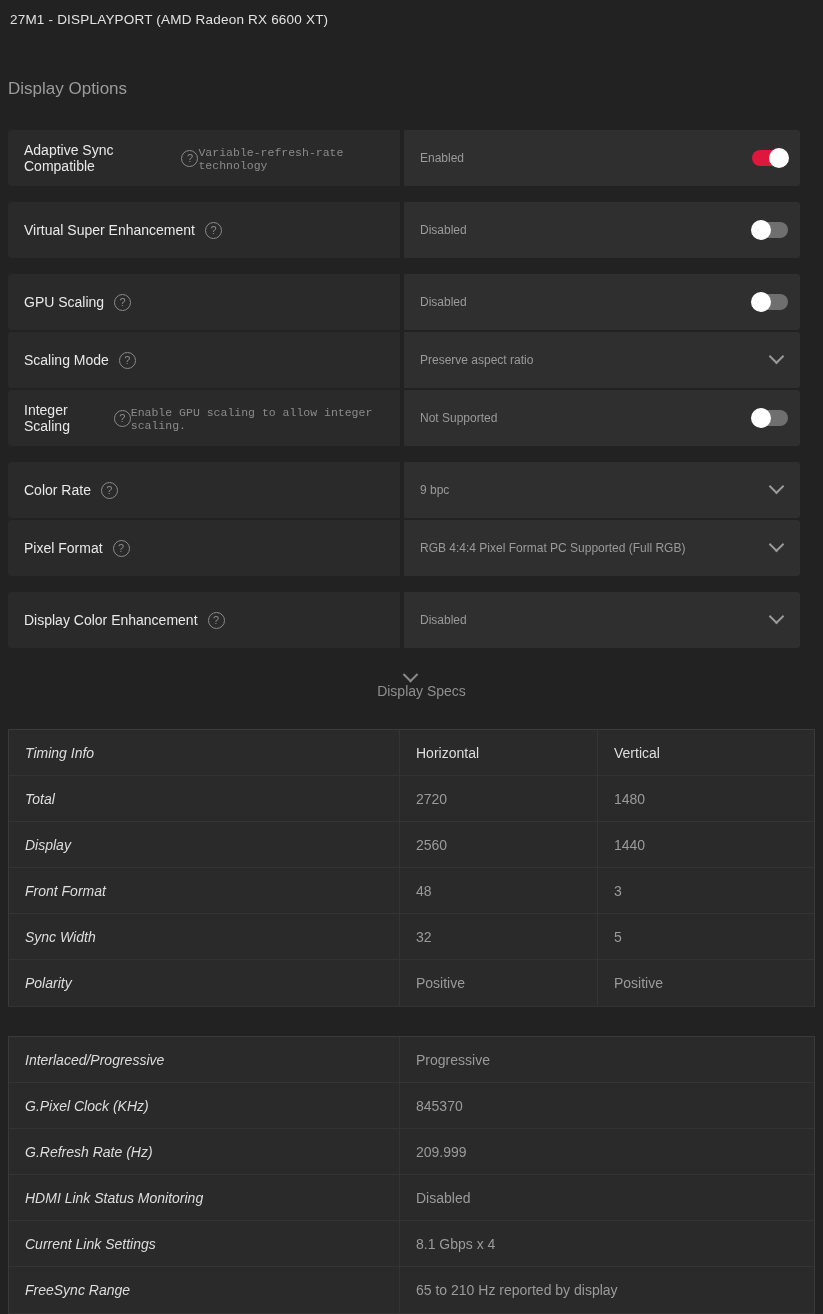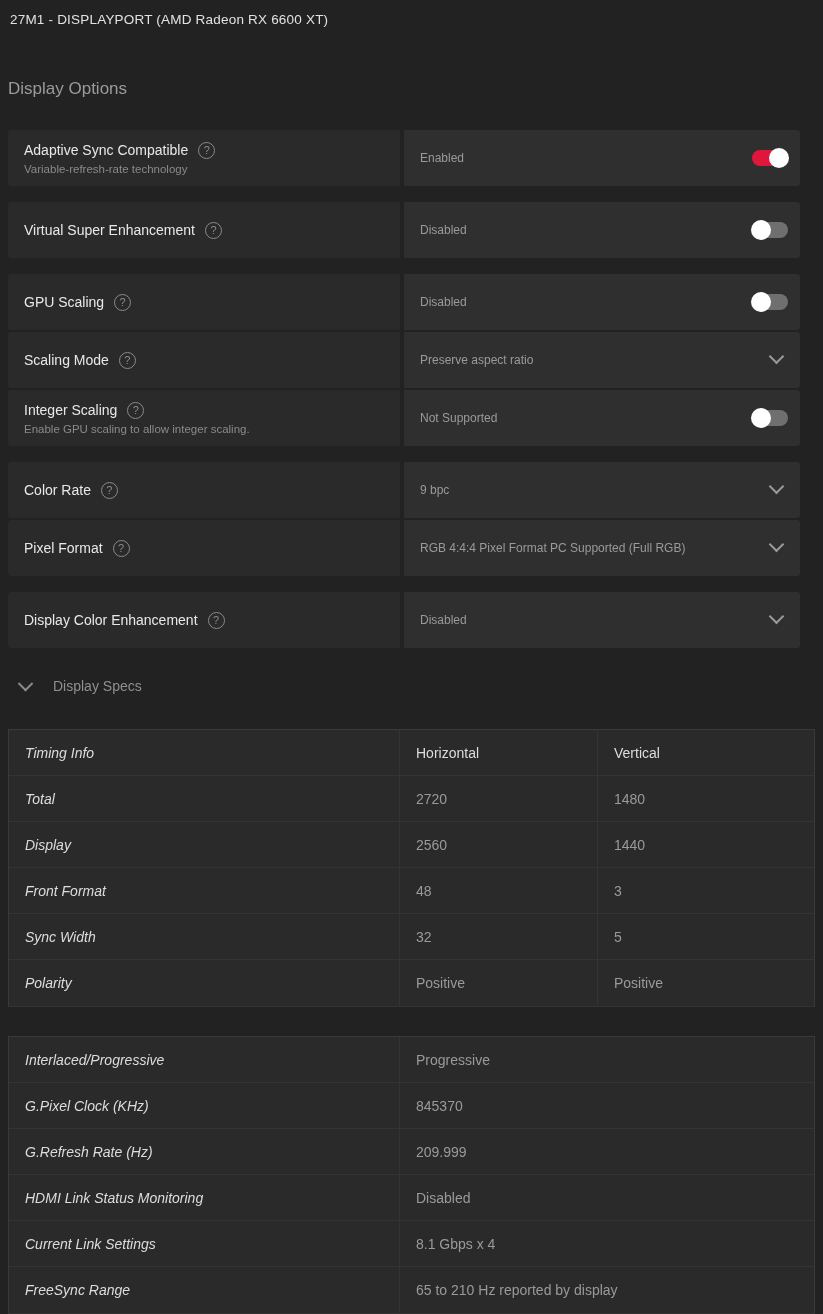--- a/index.html
+++ b/index.html
@@ -40,28 +40,28 @@
     display:flex;
     height:56px;
     margin-bottom:16px;
   }
   .setting-row.grouped{margin-bottom:2px;}
   .label-panel{
     width:392px;
     background:var(--panel);
     border-radius:3px 0 0 3px;
     display:flex;
-    flex-direction:column;
-    justify-content:center;
+    flex-direction:row;
+    justify-content:space-between;
     padding-left:16px;
     margin-right:4px;
   }
   .label-line{display:flex;align-items:center;}
   .label-text{font-size:14px;color:var(--text-bright);}
-  .sub-label{font-size:11.5px;color:var(--text-faint);margin-top:4px;}
+  .sub-label{font-size:11.5px;color:var(--text-faint);margin-top:16px;font-family:Liberation Mono, monospace;}
   .help-icon{
     display:inline-flex;align-items:center;justify-content:center;
     width:17px;height:17px;border:1px solid var(--text-faint);
     border-radius:50%;color:var(--text-faint);
     font-size:11px;margin-left:10px;flex:0 0 auto;
   }
   .value-panel{
     flex:1;
     background:var(--panel-value);
     border-radius:0 3px 3px 0;
@@ -90,20 +90,21 @@
     width:11px;height:11px;margin-top:-9px;
     border-left:2px solid #9a9a9a;border-bottom:2px solid #9a9a9a;
     transform:rotate(-45deg);
   }
   
   .specs-header{
     margin:24px 0 0 20px;
     height:28px;
     display:flex;align-items:center;
     cursor:default;
+    flex-direction:column;
   }
   .specs-chev{
     width:11px;height:11px;
     border-left:2px solid #8a8a8a;border-bottom:2px solid #8a8a8a;
     transform:rotate(-45deg) translate(2px,-2px);
     margin-right:22px;
   }
   .specs-title{font-size:14px;color:#8f8f8f;}
   
   .spec-table{

